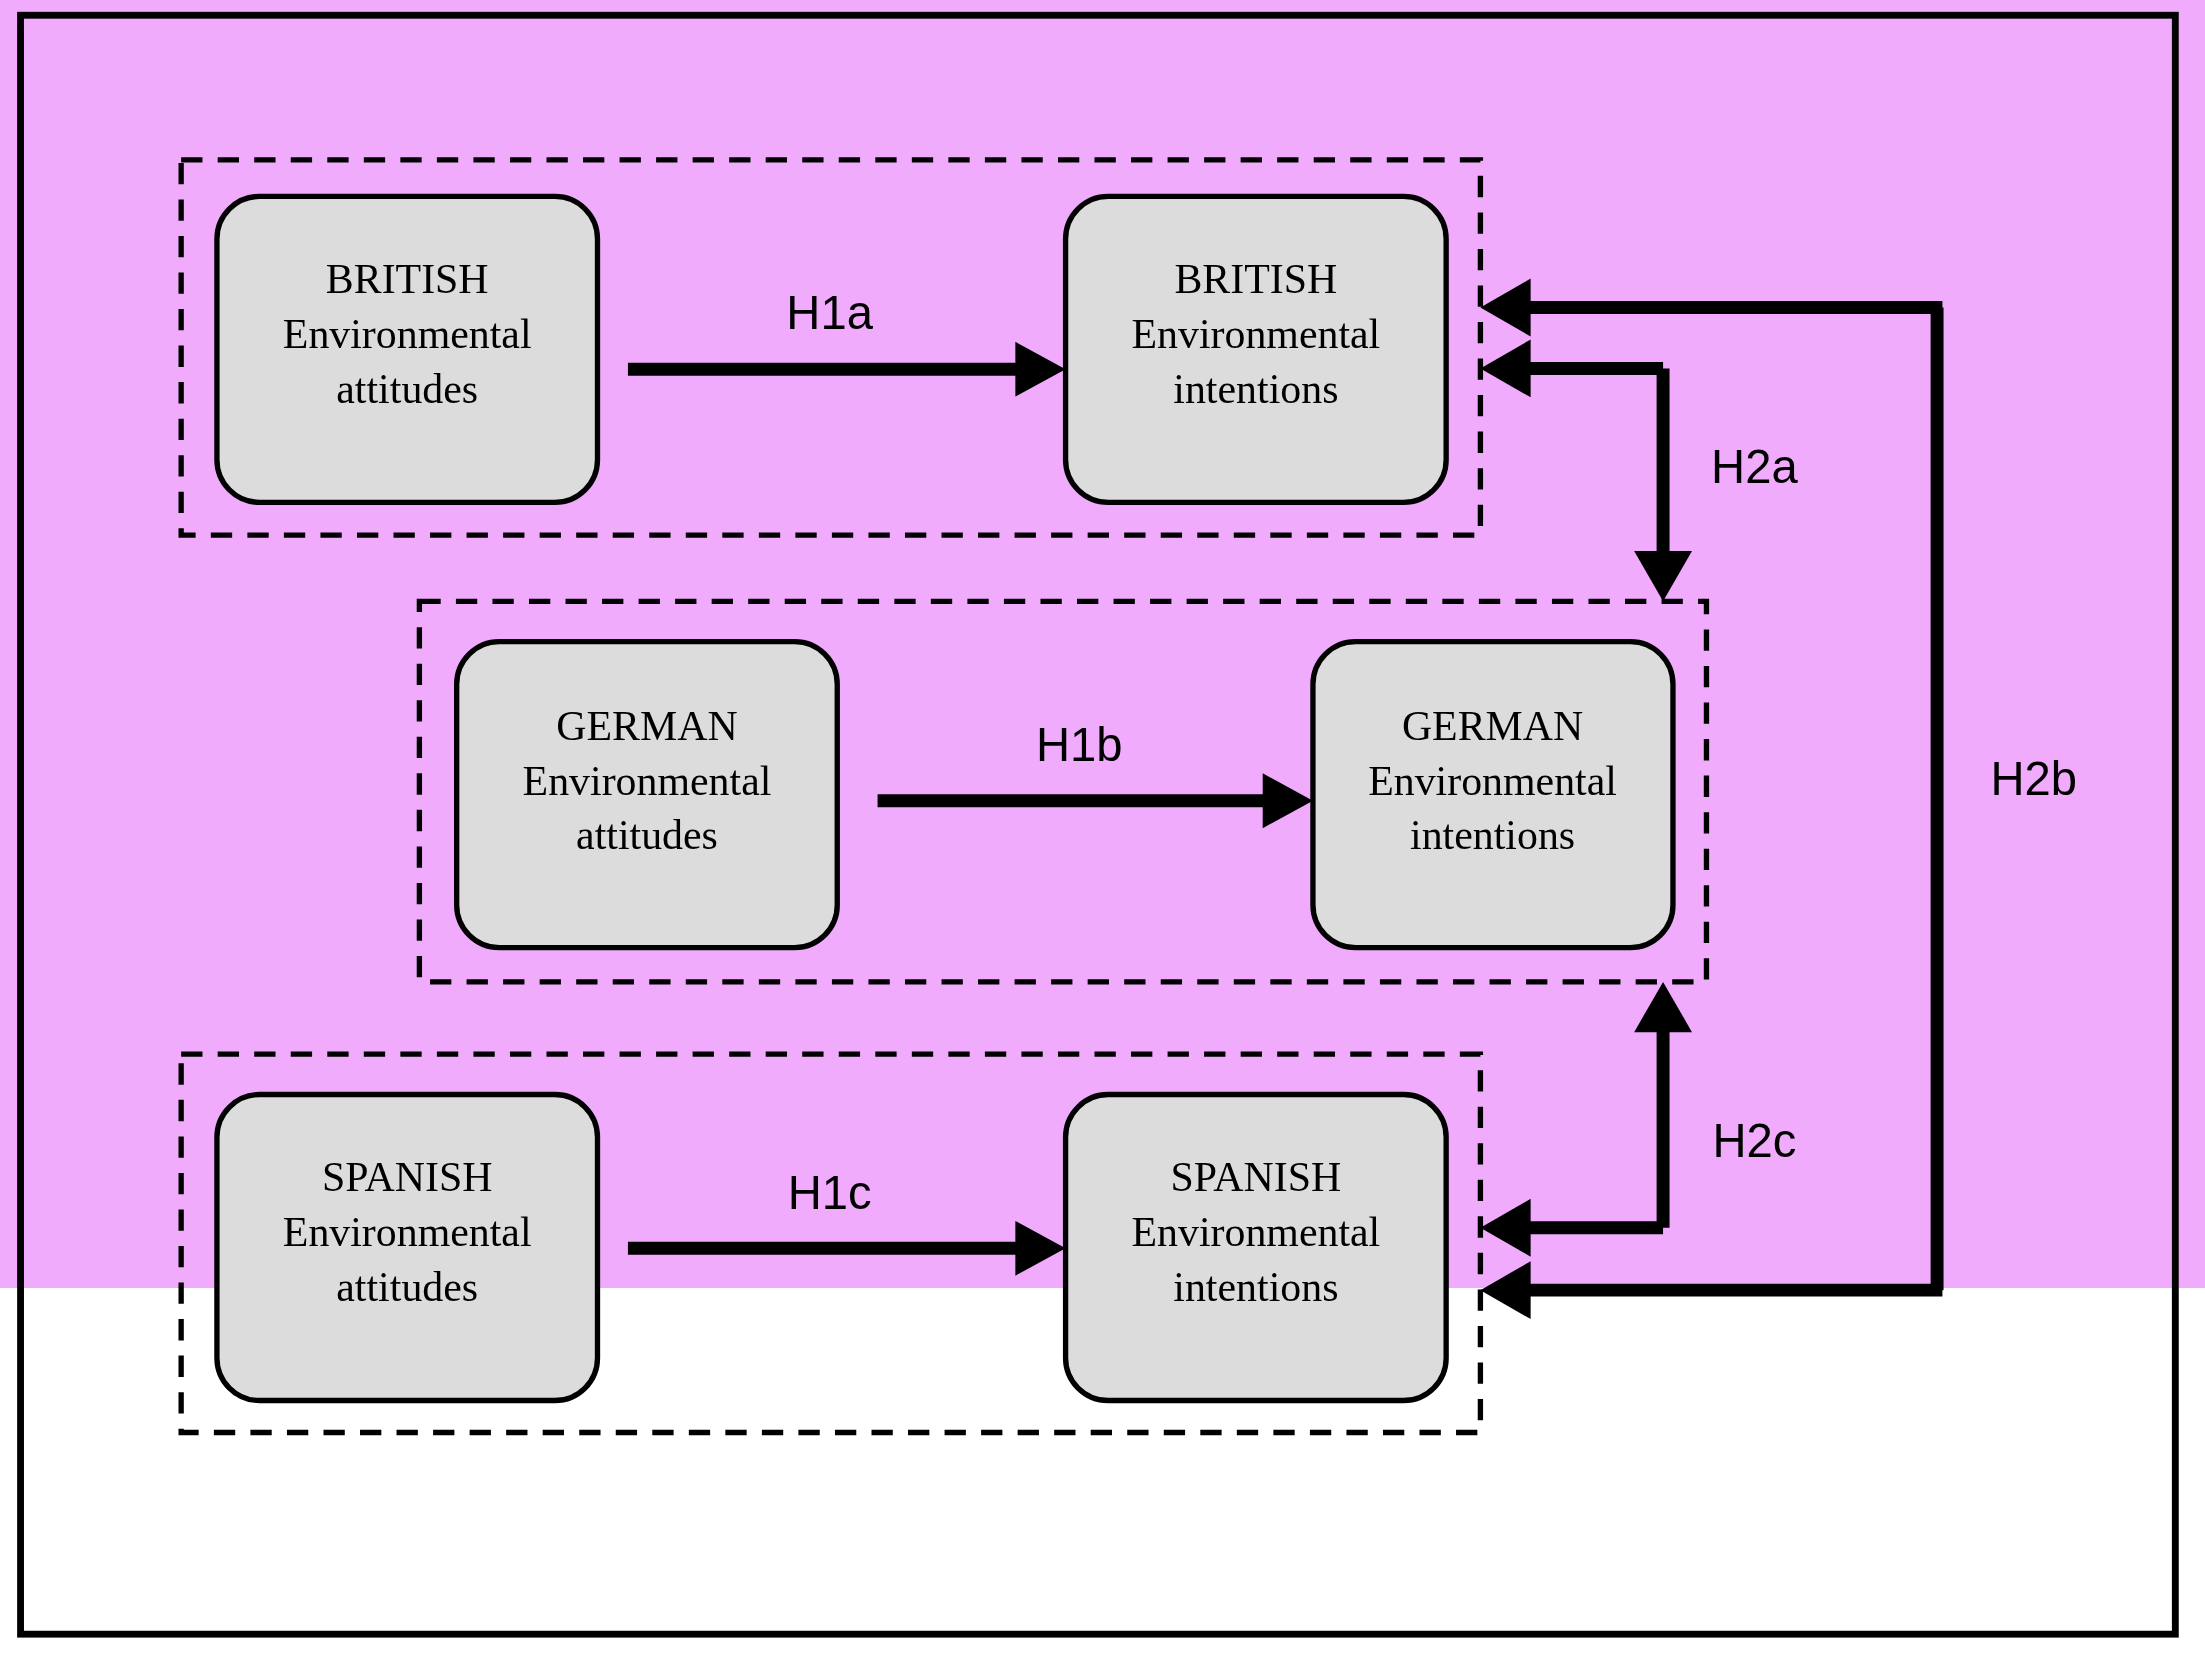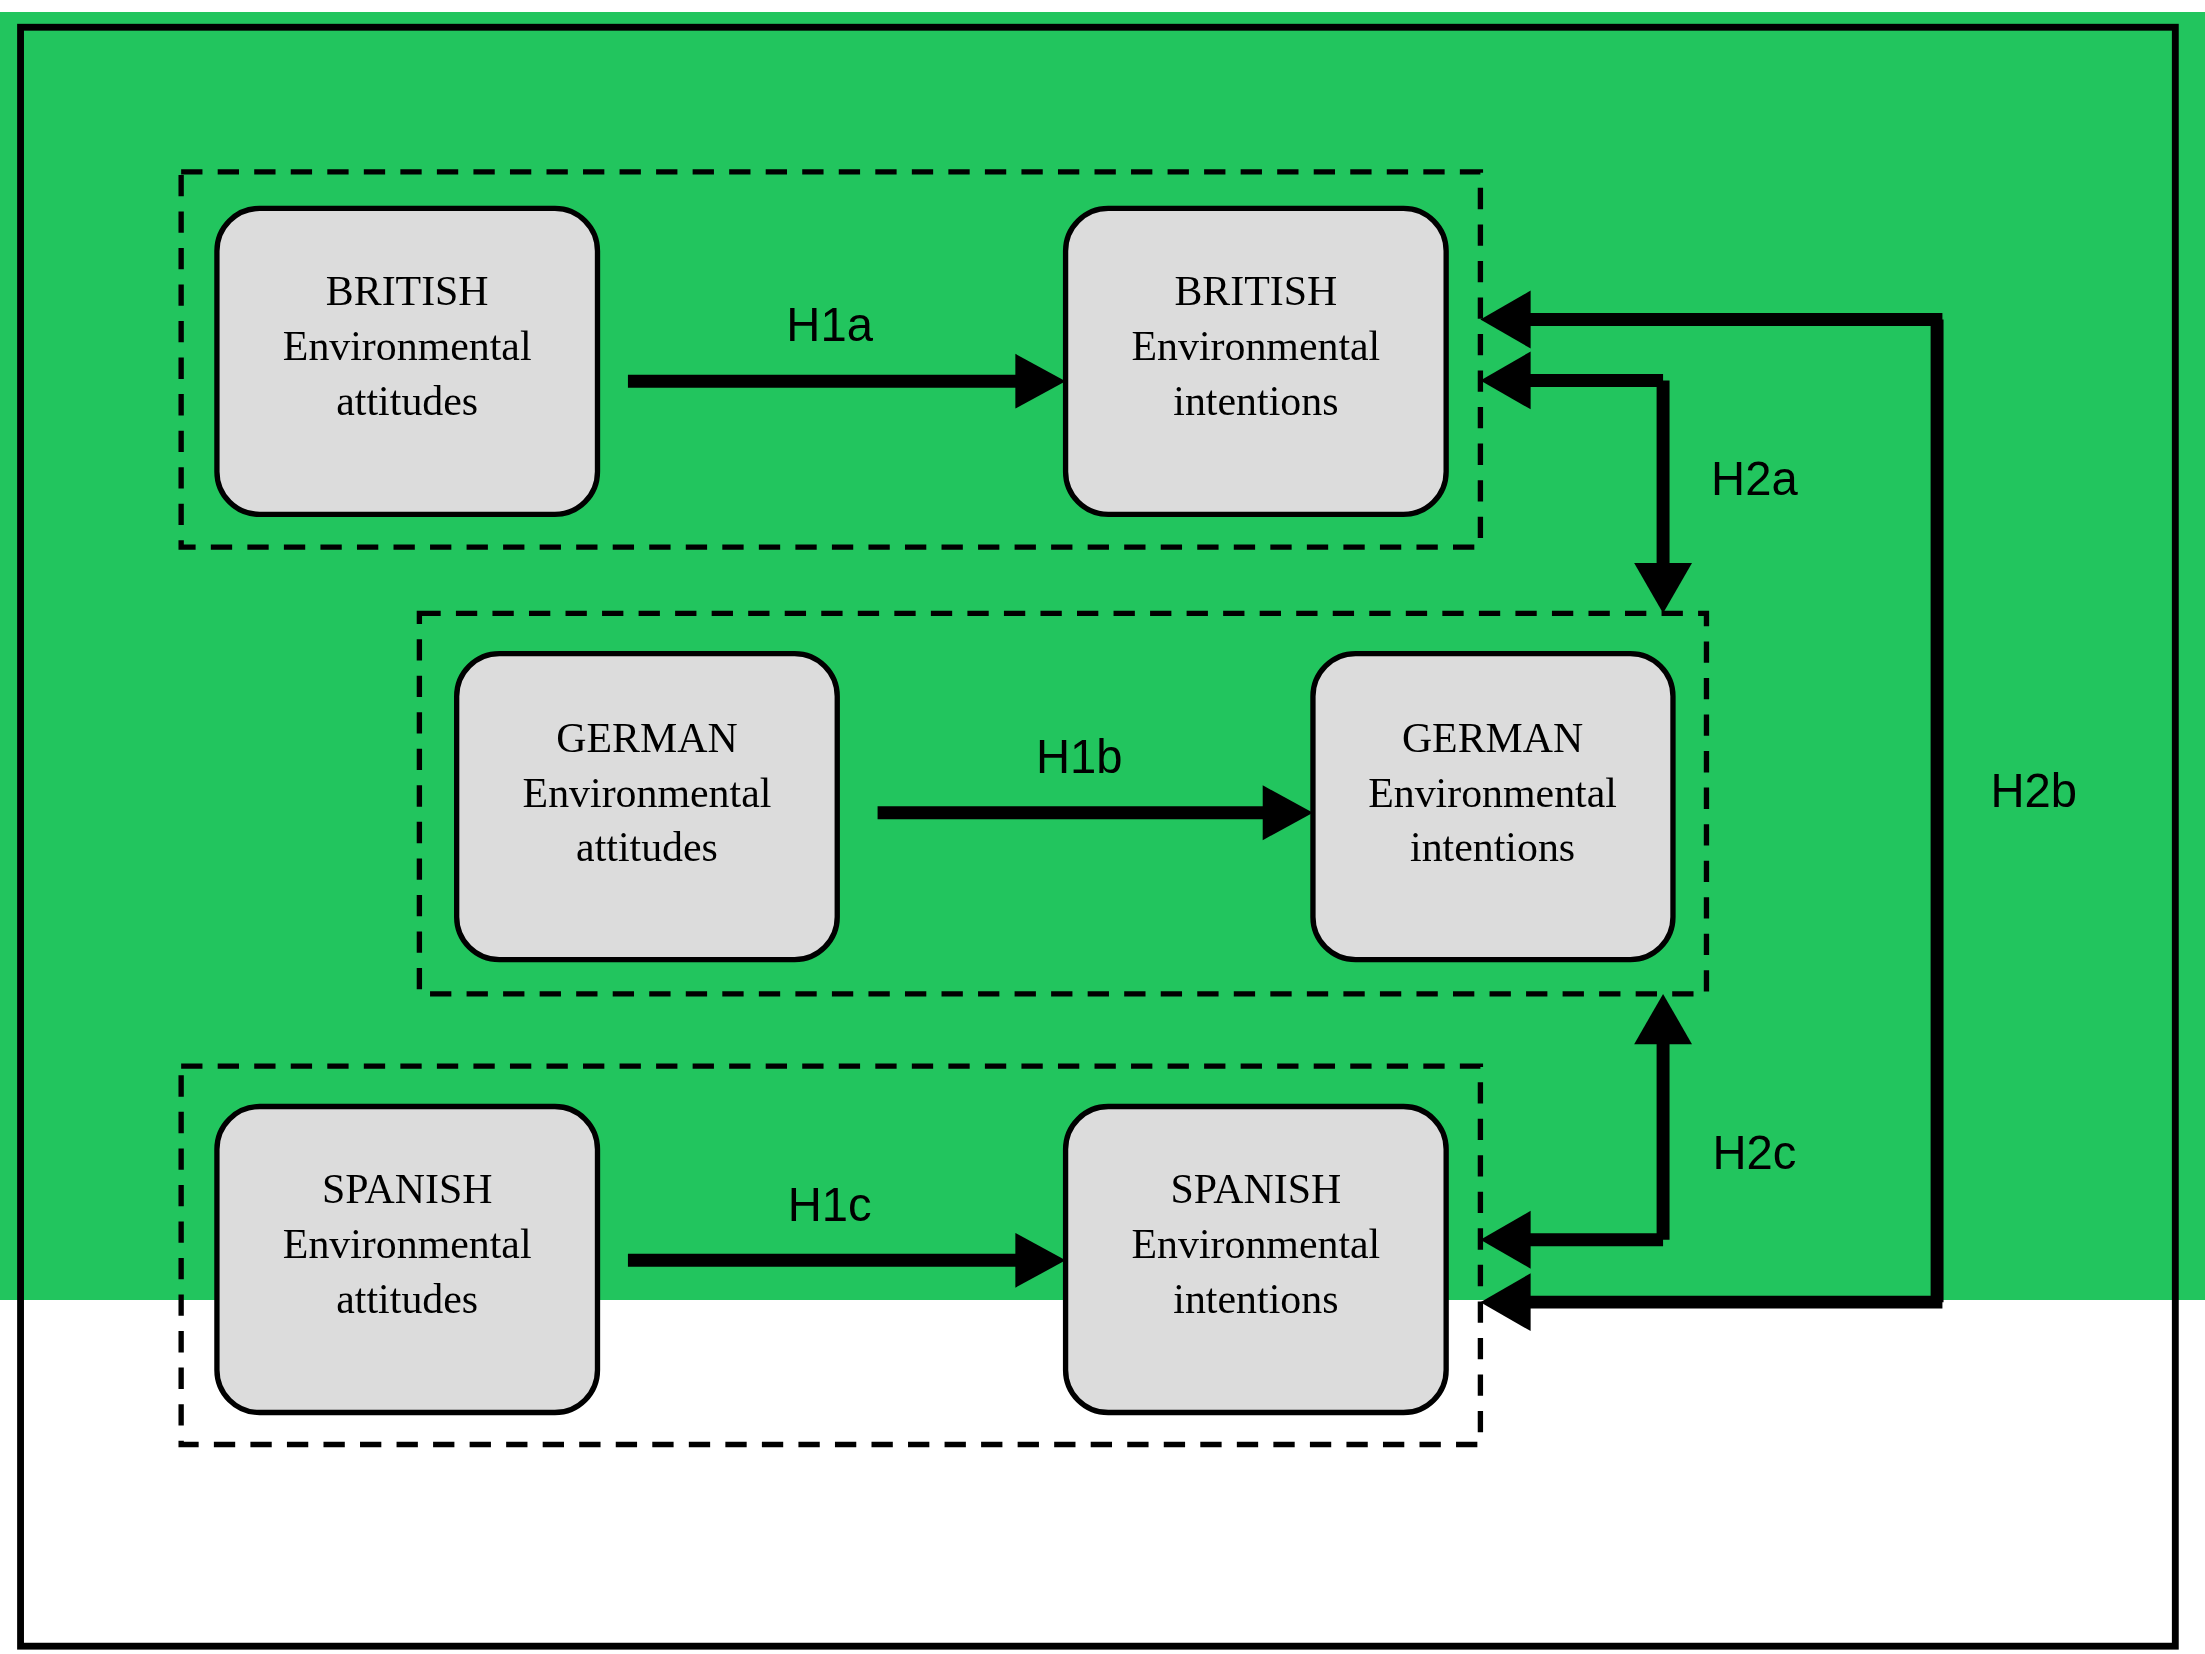--- a/index.html
+++ b/index.html
@@ -10,22 +10,21 @@
   body {
     width: 2205px;
     height: 1654px;
     font-family: "Liberation Serif", serif;
     overflow: hidden;
   }
   #figure-root {
     position: relative;
     width: 2205px;
     height: 1288px;
-    background: #22c55e;
-    margin-top: 12px;
+    background: #f0abfc;
   }
   svg#diagram {
     position: absolute;
     left: 0;
     top: 0;
     width: 2205px;
     height: 1654px;
     display: block;
   }
   .box-fill { fill: #dcdcdc; stroke: #000000; stroke-width: 7; }

